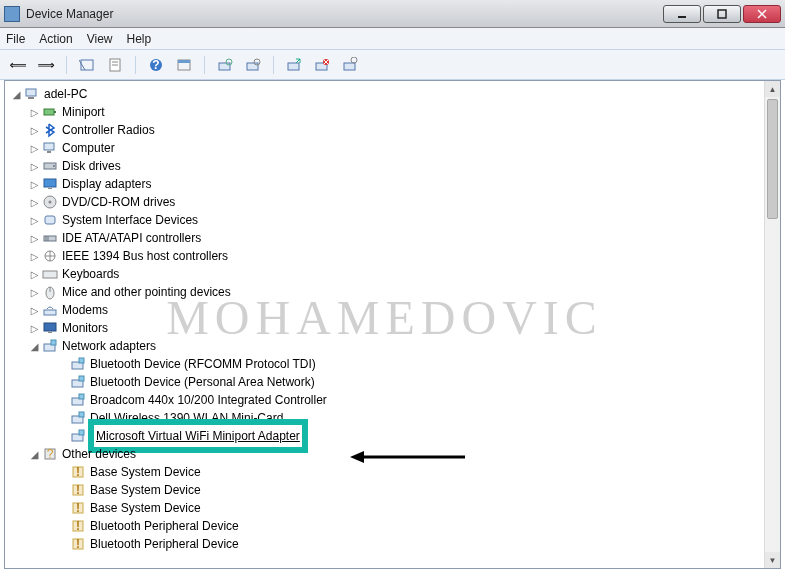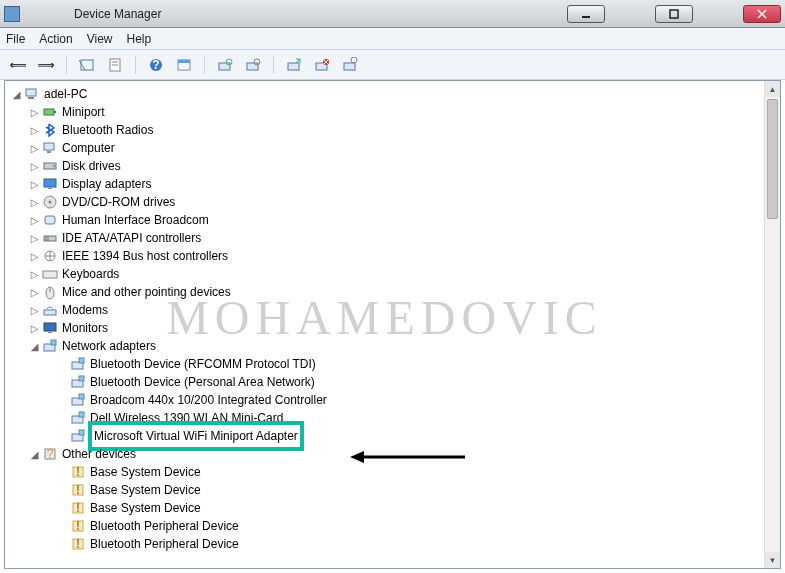--- a/index.html
+++ b/index.html
@@ -1,19 +1,19 @@
 <!DOCTYPE html>
 <html><head>
 <meta charset="utf-8">
 <style>
   * { box-sizing: border-box; margin: 0; padding: 0; font-family: "Segoe UI", Tahoma, sans-serif; font-size: 12px; }
   body { background: #fff; width: 785px; height: 573px; overflow: hidden; position: relative; }
 
   
-  .titlebar { height: 28px; background: linear-gradient(#e6e8ea, #c9cdd2); display: flex; align-items: center; padding: 0 4px; border-bottom: 1px solid #888; gap: 48px; }
+  .titlebar { height: 28px; background: linear-gradient(#e6e8ea, #c9cdd2); display: flex; align-items: center; padding: 0 4px; border-bottom: 1px solid #888; }
   .titlebar .app-icon { width: 16px; height: 16px; background: #6a9bcf; border: 1px solid #37618f; display: inline-block; margin-right: 6px; }
   .titlebar .title { color: #222; font-size: 12px; }
   .titlebar .spacer { flex: 1; }
   .winbtn { width: 38px; height: 18px; margin-left: 2px; border: 1px solid #555; border-radius: 3px; background: linear-gradient(#f4f6f8, #c3c8ce); display:flex; align-items:center; justify-content:center; color:#222; font-size:11px; cursor:pointer; }
   .winbtn.close { background: linear-gradient(#e8697a, #c63a4c); color:#fff; border-color:#8e2938; }
   .winbtn svg { display:block; }
 
   
   .menubar { height: 22px; display:flex; align-items:center; background:#f1f5fa; border-bottom:1px solid #c6d4e7; padding:0 6px; gap:14px; }
   .menuitem { color:#222; cursor:pointer; }
@@ -31,21 +31,21 @@
   .scroll-thumb{position:absolute; top:18px; height:120px; left:2px; right:2px; background:#c9c9c9; border:1px solid #a8a8a8; border-radius:2px;}
 
   .node { display:flex; align-items:center; height:18px; white-space:nowrap; }
   .exp { width:15px; text-align:center; color:#6b6b6b; font-size:10px; cursor:pointer; user-select:none; }
   .icon { width:16px; height:16px; margin-right:4px; display:inline-flex; align-items:center; justify-content:center; }
   .label { color:#000; }
   .indent0 { padding-left:4px; }
   .indent1 { padding-left:22px; }
   .indent2 { padding-left:50px; }
 
-  .highlight-box { border:4px solid #14b8a6; padding:4px 2px; margin-left:-2px; }
+  .highlight-box { border:6px solid #14b8a6; padding:4px 2px; margin-left:-2px;text-decoration:underline; }
 
   .watermark { position:absolute; top:290px; left:0; right:16px; text-align:center; font-family: Georgia, 'Times New Roman', serif; font-size:48px; letter-spacing:6px; color:rgba(120,120,120,0.35); pointer-events:none; font-weight:400; }
 
   .arrow { position:absolute; top:447px; left:350px; pointer-events:none; }
 </style>
 </head>
 <body>
 
 <div class="titlebar">
   <span class="app-icon"></span>
@@ -169,21 +169,21 @@
         </span>
         <span class="label">Miniport</span>
       </div>
       <div class="node indent1">
         <span class="exp">▷</span>
         <span class="icon">
           <svg width="16" height="16">
             <path d="M7 2 L7 14 L12 10 L4 5 M7 2 L12 6 L4 11" fill="none" stroke="#1b5fc9" stroke-width="1.5"></path>
           </svg>
         </span>
-        <span class="label">Bluetooth Radios</span>
+        <span class="label">Controller Radios</span>
       </div>
       <div class="node indent1">
         <span class="exp">▷</span>
         <span class="icon">
           <svg width="16" height="16">
             <rect x="2" y="3" width="10" height="7" fill="#dbe7f4" stroke="#5c7fa9"></rect>
             <rect x="5" y="11" width="4" height="2" fill="#888"></rect>
           </svg>
         </span>
         <span class="label">Computer</span>
@@ -218,21 +218,21 @@
         </span>
         <span class="label">DVD/CD-ROM drives</span>
       </div>
       <div class="node indent1">
         <span class="exp">▷</span>
         <span class="icon">
           <svg width="16" height="16">
             <rect x="3" y="4" width="10" height="8" rx="2" fill="#dbe7f4" stroke="#5c7fa9"></rect>
           </svg>
         </span>
-        <span class="label">Human Interface Broadcom</span>
+        <span class="label">System Interface Devices</span>
       </div>
       <div class="node indent1">
         <span class="exp">▷</span>
         <span class="icon">
           <svg width="16" height="16">
             <rect x="2" y="6" width="12" height="5" fill="#c9cfd6" stroke="#6b7684"></rect>
             <line x1="4" y1="6" x2="4" y2="11" stroke="#6b7684"></line>
             <line x1="6" y1="6" x2="6" y2="11" stroke="#6b7684"></line>
           </svg>
         </span>

